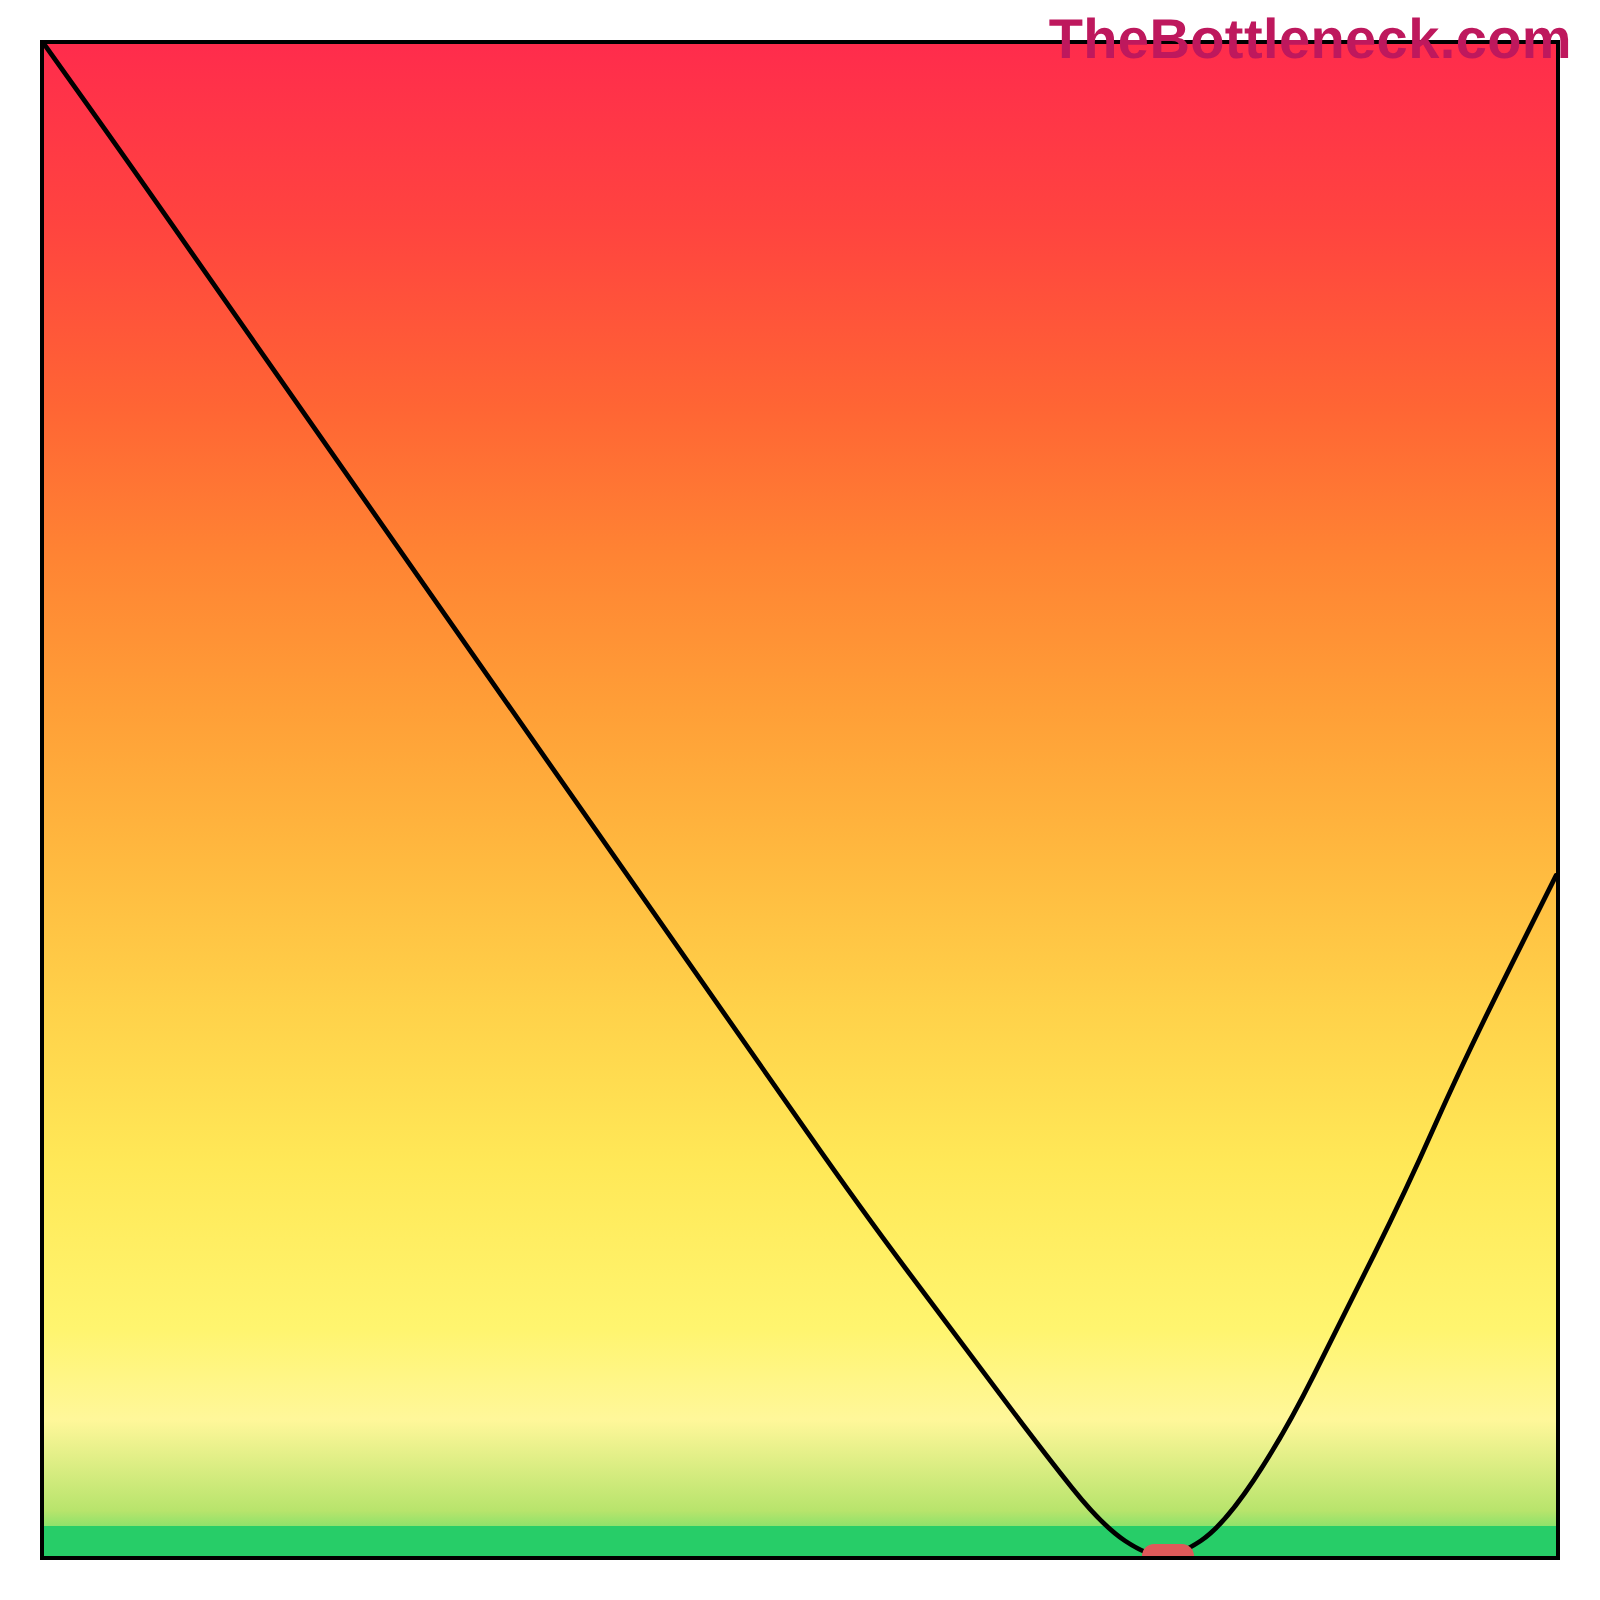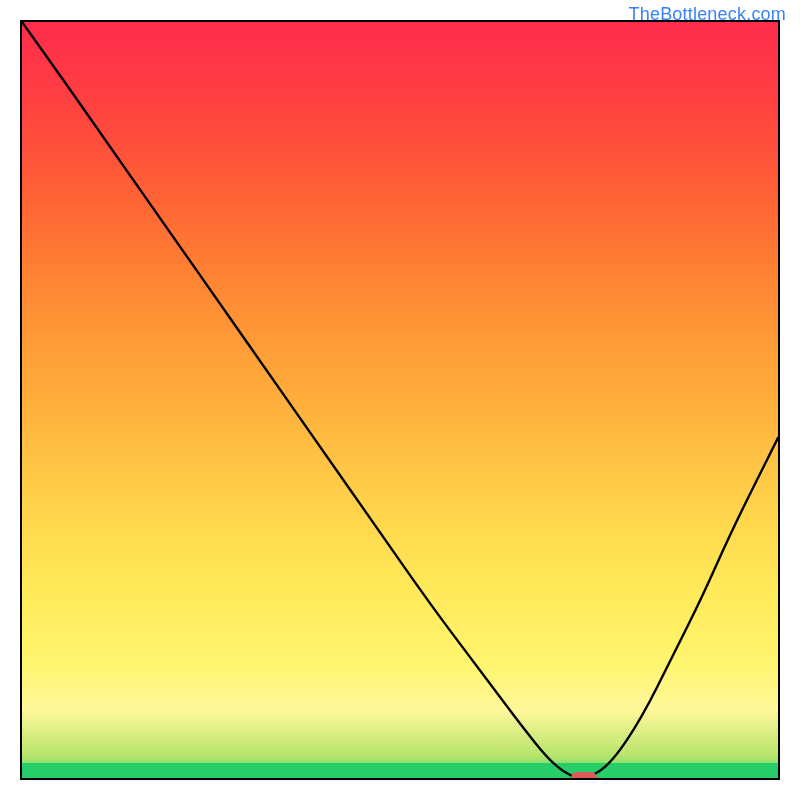--- a/index.html
+++ b/index.html
@@ -8,23 +8,23 @@
     height: 800px;
     background: #ffffff;
     position: relative;
     font-family: Arial, Helvetica, sans-serif;
     overflow: hidden;
   }
   .watermark {
     position: absolute;
     top: 4px;
     right: 14px;
-    font-size: 18px;
-    font-weight: 400;
-    color: #3b82f6;
+    font-size: 28px;
+    font-weight: 700;
+    color: #be185d;
     letter-spacing: 0.2px;
     z-index: 30;
   }
   .frame {
     position: absolute;
     left: 20px;
     top: 20px;
     width: 760px;
     height: 760px;
     border: 2px solid #000;

